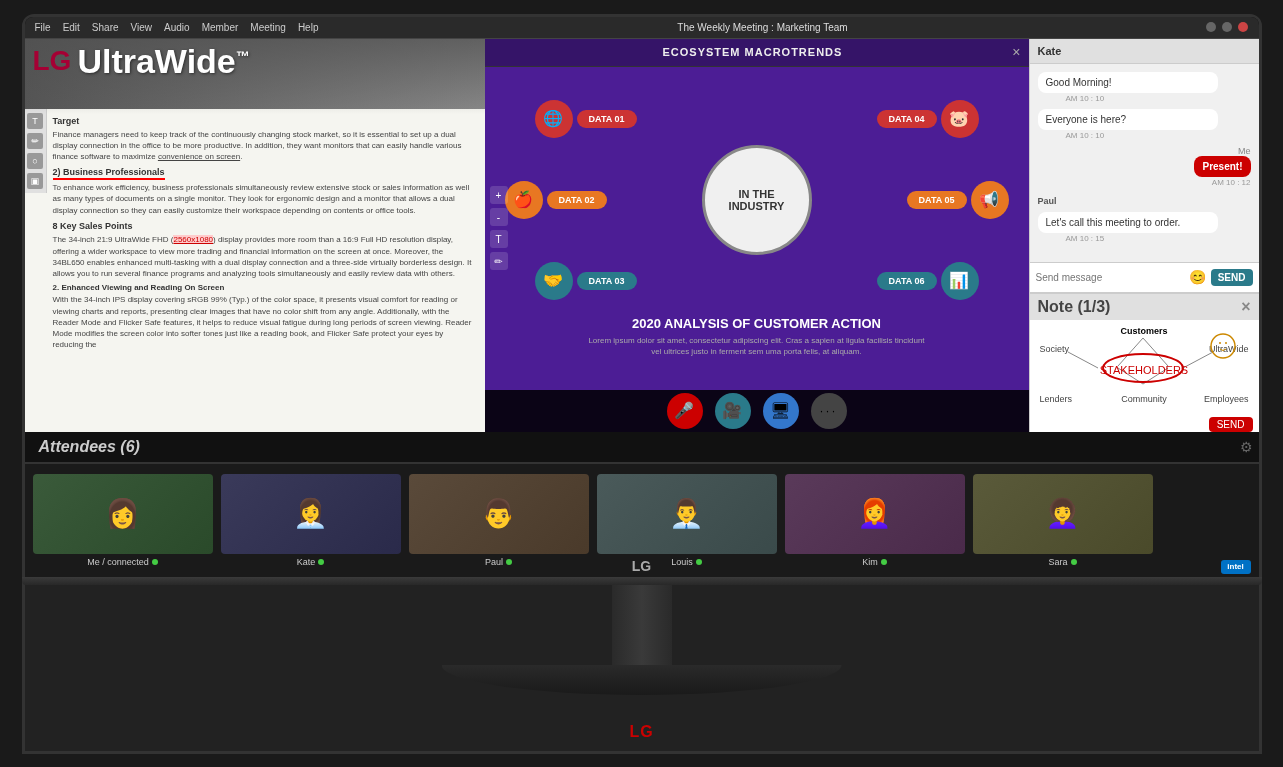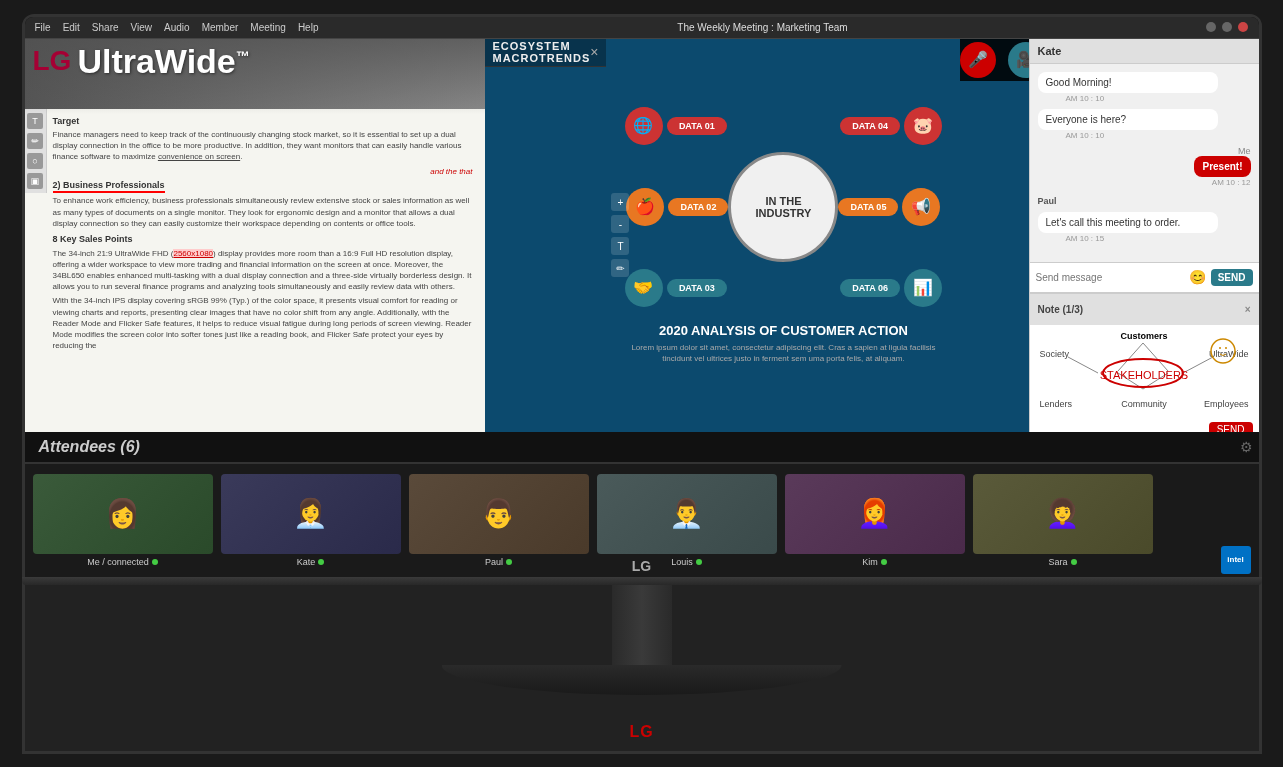--- a/index.html
+++ b/index.html
@@ -117,24 +117,25 @@
       align-items: center;
       justify-content: center;
       font-size: 9px;
       color: white;
       cursor: pointer;
     }
 
     
     .pres-panel {
       flex: 1;
-      background: #0c4a6e;
+      background: #4c1d95;
       position: relative;
       overflow: hidden;
       display: flex;
+      flex-direction: column;
     }
 
     .pres-header {
       background: rgba(0,0,0,0.3);
       height: 28px;
       display: flex;
       align-items: center;
       justify-content: space-between;
       padding: 0 8px;
       border-bottom: 1px solid #333;
@@ -377,22 +378,22 @@
     
     .note-panel {
       height: 140px;
       background: white;
       border-top: 2px solid #ccc;
       position: relative;
       overflow: hidden;
     }
     .note-header {
       background: #e0e0e0;
-      padding: 10px 8px;
-      font-size: 10px;
+      padding: 4px 8px;
+      font-size: 16px;
       font-weight: bold;
       color: #444;
       display: flex;
       justify-content: space-between;
     }
     .note-content {
       padding: 6px 8px;
       font-size: 9px;
       position: relative;
       height: calc(100% - 22px);
@@ -542,21 +543,21 @@
       font-size: 14px;
       font-weight: bold;
       color: #aaa;
     }
 
     .intel-badge {
       position: absolute;
       bottom: 3px;
       right: 8px;
       width: 30px;
-      height: 28px;
+      height: 14px;
       background: #0071c5;
       border-radius: 3px;
       display: flex;
       align-items: center;
       justify-content: center;
       font-size: 8px;
       color: white;
       font-weight: bold;
     }
 
@@ -617,25 +618,25 @@
         <div class="doc-sidebar-tools">
           <div class="doc-tool">+</div>
           <div class="doc-tool">T</div>
           <div class="doc-tool">✏</div>
           <div class="doc-tool">○</div>
           <div class="doc-tool">▣</div>
         </div>
         <div class="doc-content" style="padding-left:28px;margin-top:68px;">
           <div style="font-weight:bold;font-size:9px;margin-bottom:2px;">Target</div>
           <div style="font-size:8px;color:#444;margin-bottom:3px;line-height:1.4;">Finance managers need to keep track of the continuously changing stock market, so it is essential to set up a dual display connection in the office to be more productive. In addition, they want monitors that can easily handle various finance software to maximize <span style="text-decoration:underline;">convenience on screen</span>.</div>
-          <div style="color:#cc0000;font-size:8px;font-style:italic;text-align:right;margin-bottom:2px;">and the that</div>
           <div style="font-weight:bold;font-size:9px;border-bottom:2px solid red;display:inline-block;margin-bottom:2px;">2) Business Professionals</div>
           <div style="font-size:8px;color:#444;margin-bottom:4px;line-height:1.4;">To enhance work efficiency, business professionals simultaneously review extensive stock or sales information as well as many types of documents on a single monitor. They look for ergonomic design and a monitor that allows a dual display connection so they can easily customize their workspace depending on contents or office tools.</div>
           <div style="font-weight:bold;font-size:9px;margin-bottom:2px;">8 Key Sales Points</div>
           <div style="font-size:8px;color:#444;margin-bottom:3px;line-height:1.4;">The 34-inch 21:9 UltraWide FHD (<span style="background:#ffcccc;color:#cc0000;text-decoration:underline;">2560x1080</span>) display provides more room than a 16:9 Full HD resolution display, offering a wider workspace to view more trading and financial information on the screen at once. Moreover, the 34BL650 enables enhanced multi-tasking with a dual display connection and a three-side virtually borderless design. It allows you to run several finance programs and analyzing tools simultaneously and easily review data with others.</div>
+          <div style="font-size:8px;font-weight:bold;margin-bottom:1px;">2. Enhanced Viewing and Reading On Screen</div>
           <div style="font-size:8px;color:#444;line-height:1.4;">With the 34-inch IPS display covering sRGB 99% (Typ.) of the color space, it presents visual comfort for reading or viewing charts and reports, presenting clear images that have no color shift from any angle. Additionally, with the Reader Mode and Flicker Safe features, it helps to reduce visual fatigue during long periods of screen viewing. Reader Mode modifies the screen color into softer tones just like a reading book, and Flicker Safe protect your eyes by reducing the</div>
         </div>
       </div>
 
       <div class="pres-panel">
         <div class="pres-header">
           <div></div>
           <div class="pres-title-text">ECOSYSTEM MACROTRENDS</div>
           <div class="pres-close">×</div>
         </div>

